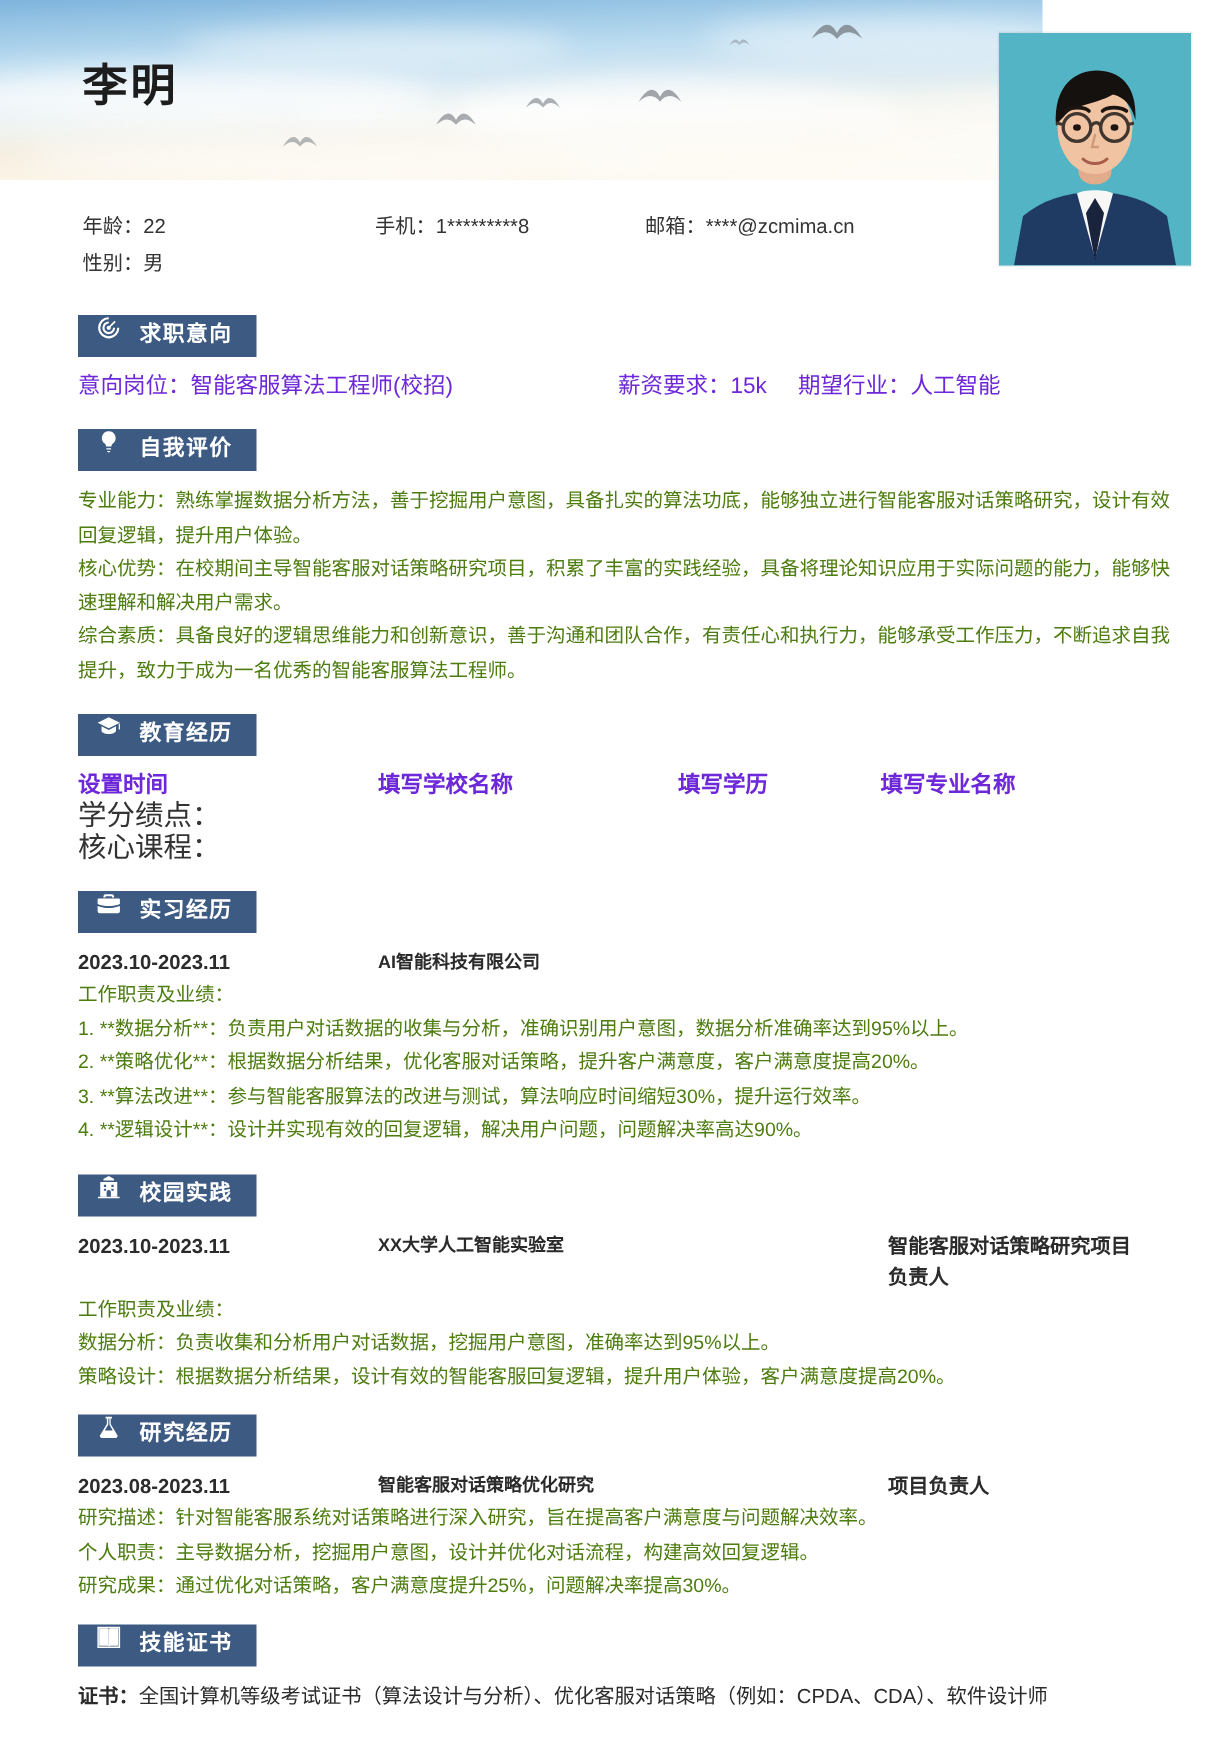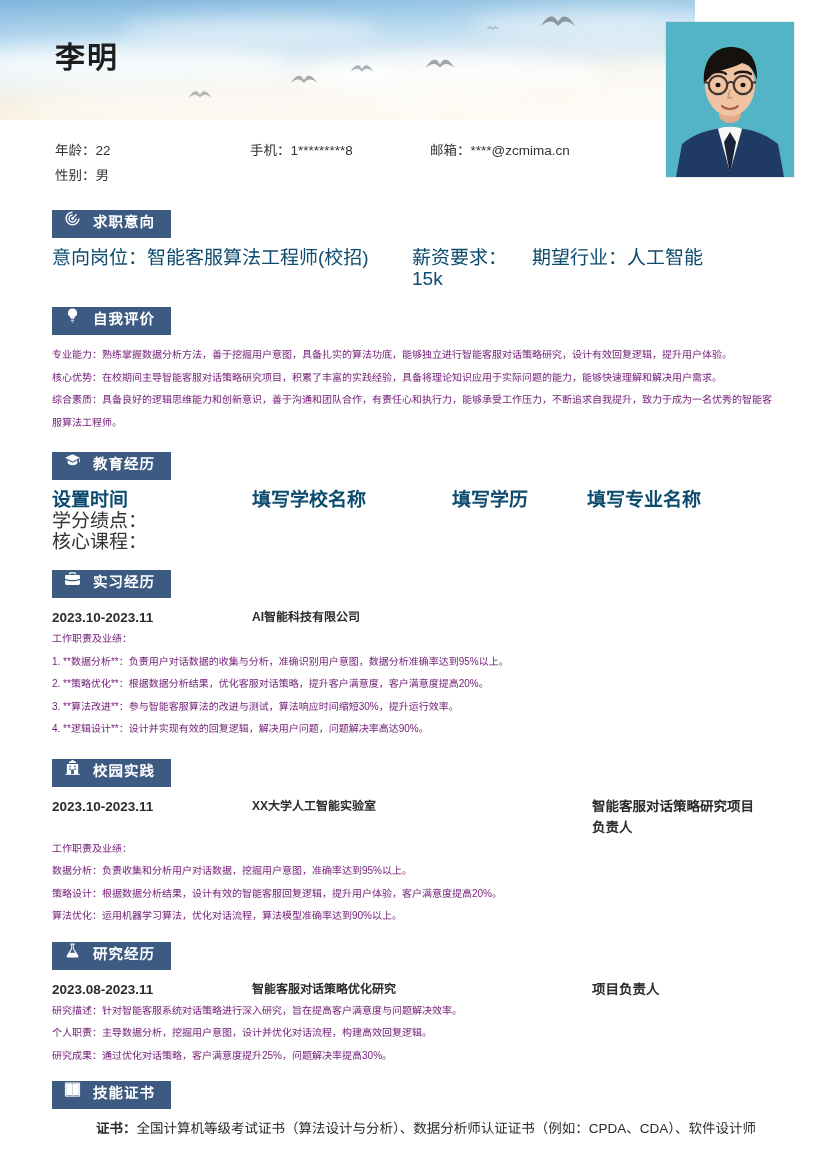--- a/index.html
+++ b/index.html
@@ -109,50 +109,50 @@
   }
   .sec-head .ico svg { width: 17px; height: 17px; display:block; fill:#ffffff; }
   .sec-title {
     font-size: 14.5px;
     font-weight: 700;
     letter-spacing: 1px;
     white-space: nowrap;
   }
 
   .body-text {
-    font-size: 10px;
+    font-size: 13px;
     line-height: 22.5px;
-    color: #701a75;
+    color: #4d7c0f;
   }
   .body-text p { margin: 0; }
 
   
   .row-cols {
     display: flex;
-    font-size: 19px;
+    font-size: 15px;
     font-weight: 700;
-    color: #0c4a6e;
+    color: #6d28d9;
     line-height: 21px;
   }
   .row-cols .col-date   { width: 200px; flex: 0 0 200px; }
   .row-cols .col-mid    { width: 200px; flex: 0 0 200px; }
   .row-cols .col-extra  { width: 135px; flex: 0 0 135px; }
   .row-cols .col-last   { flex: 1 1 auto; }
 
   .edu-sub { font-size: 19px; line-height: 21px; color: #333; }
 
   .exp-row { display: flex; line-height: 21px; }
   .exp-row .e-date { width: 200px; flex:0 0 200px; font-weight:700; font-size:13.5px;}
   .exp-row .e-org  { width: 340px; flex:0 0 340px; font-weight:700; font-size:12px;}
   .exp-row .e-role { flex:1 1 auto; font-weight:700; font-size:13.5px; }
   .gap-14 { height: 14px; }
   .gap-18 { height: 18px; }
 
   .cert-line { font-size: 13.5px; line-height: 21px; }
-  .cert-label { font-weight: 700; margin-left: 44px; }
+  .cert-label { font-weight: 700; }
 </style>
 </head>
 <body>
 
 <div class="banner">
   <div class="cloudwrap">
     <div class="cloud c1"></div>
     <div class="cloud c2"></div>
     <div class="cloud c3"></div>
     <div class="cloud c4"></div>
@@ -349,21 +349,20 @@
     <div class="e-org">XX大学人工智能实验室</div>
     <div class="e-role">
       <div>智能客服对话策略研究项目</div>
       <div>负责人</div>
     </div>
   </div>
   <div class="body-text">
     <p>工作职责及业绩：</p>
     <p>数据分析：负责收集和分析用户对话数据，挖掘用户意图，准确率达到95%以上。</p>
     <p>策略设计：根据数据分析结果，设计有效的智能客服回复逻辑，提升用户体验，客户满意度提高20%。</p>
-    <p>算法优化：运用机器学习算法，优化对话流程，算法模型准确率达到90%以上。</p>
   </div>
 </div>
 
 <div class="gap-14"></div>
 
 <div class="section">
   <div class="sec-head">
     <span class="ico">
       <svg viewBox="0 0 24 24">
           <path d="M9 2h6v1.8h-1.2v5.1l5.8 9.6A2 2 0 0 1 17.9 22H6.1a2 2 0 0 1-1.7-3.5l5.8-9.6V3.8H9V2zm2.6 1.8v5.6L8.3 15h7.4l-3.1-5.6V3.8h-1z"></path>
@@ -390,15 +389,15 @@
     <span class="ico">
       <svg viewBox="0 0 24 24">
           <path d="M3 3.5h7c1 0 1.8.5 2 1.2V21c-.3-.6-1-1-2-1H3V3.5z"></path>
           <path d="M21 3.5h-7c-1 0-1.8.5-2 1.2V21c.3-.6 1-1 2-1h7V3.5z"></path>
           <path d="M2 2.8h20v18.6H2z" fill="none" stroke="#fff" stroke-width="1.4"></path>
         </svg>
     </span>
     <span class="sec-title">技能证书</span>
   </div>
   <div class="cert-line">
-    <span class="cert-label">证书：</span><span>全国计算机等级考试证书（算法设计与分析）、数据分析师认证证书（例如：CPDA、CDA）、软件设计师</span>
+    <span class="cert-label">证书：</span><span>全国计算机等级考试证书（算法设计与分析）、优化客服对话策略（例如：CPDA、CDA）、软件设计师</span>
   </div>
 </div>
 
 </body></html>

